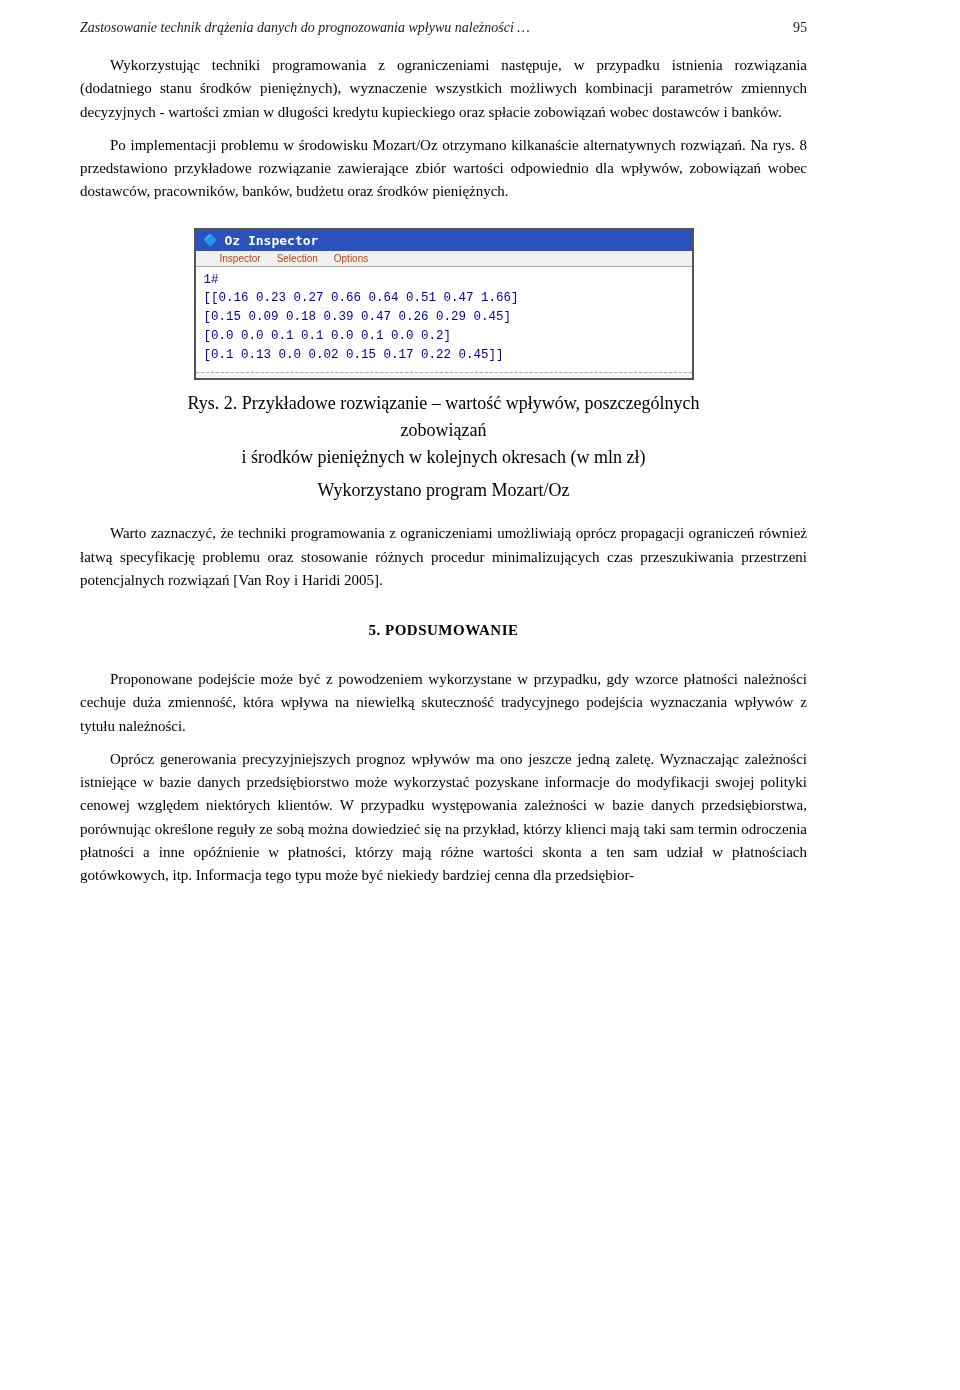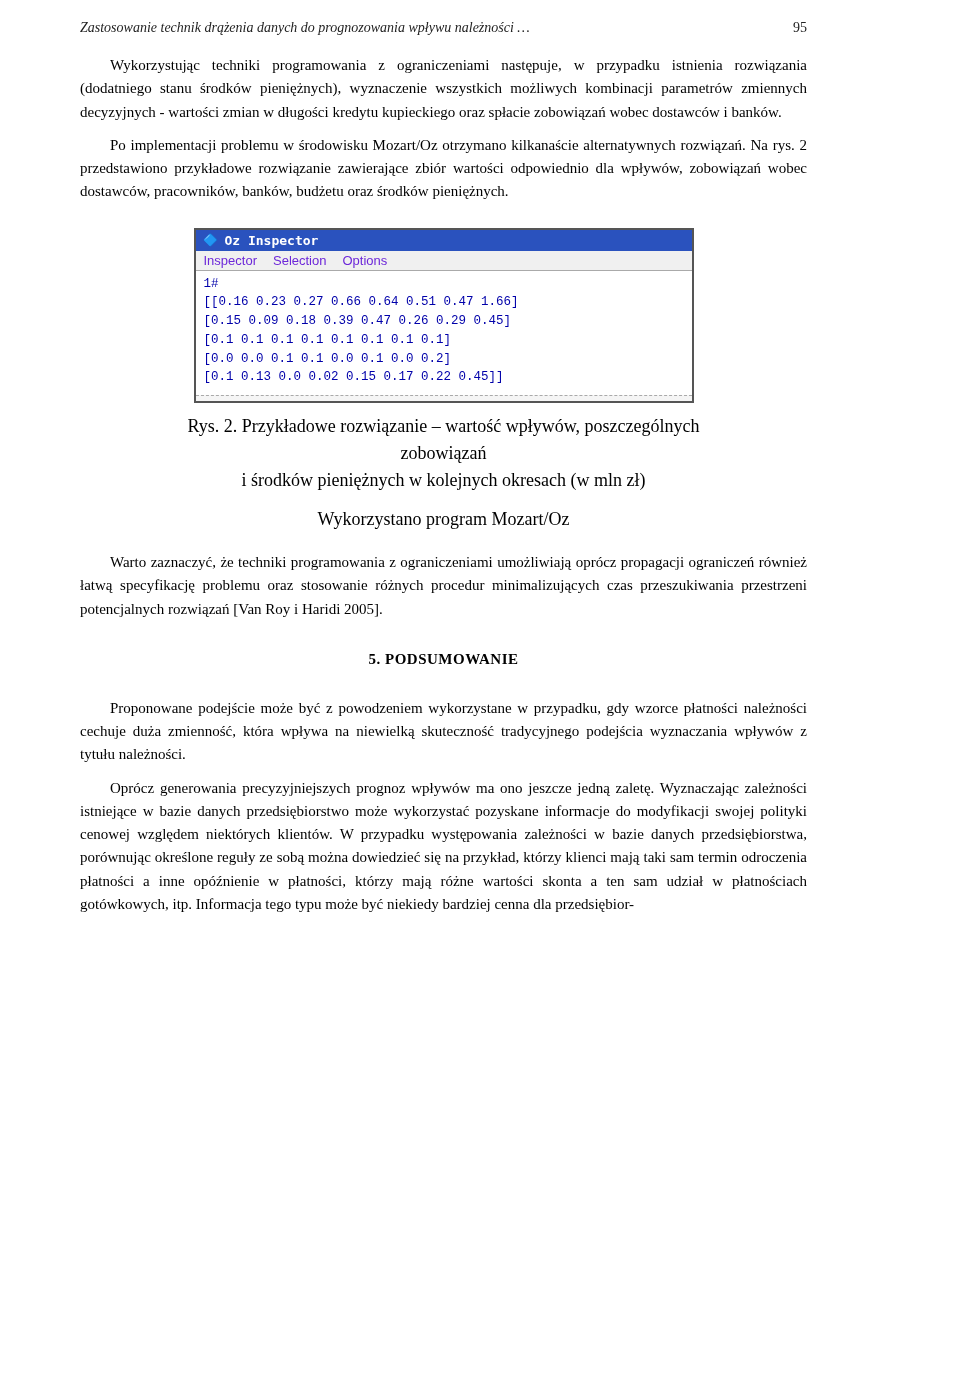--- a/index.html
+++ b/index.html
@@ -71,26 +71,26 @@
       gap: 6px;
     }
 
     .oz-inspector-icon {
       font-size: 12px;
     }
 
     .oz-inspector-menubar {
       background: #f0f0f0;
       border-bottom: 1px solid #aaa;
-      padding: 2px 8px;
+      padding: 2px 24px;
       display: flex;
       gap: 16px;
       font-family: Arial, sans-serif;
-      font-size: 13px;
-      color: #6d28d9;
+      font-size: 10px;
+      color: #c2410c;
     }
 
     .oz-inspector-menubar span {
       cursor: pointer;
     }
 
     .oz-inspector-content {
       background: #fff;
       padding: 4px 8px 8px 8px;
       color: #0000aa;
@@ -108,21 +108,21 @@
 
     .figure-caption {
       text-align: center;
       font-size: 18px;
       margin-top: 10px;
       line-height: 1.5;
       width: 520px;
     }
 
     .figure-caption .caption-note {
-      margin-top: 12px;
+      margin-top: 6px;
     }
 
     .section-heading {
       text-align: center;
       font-size: 15px;
       font-weight: bold;
       margin: 30px 0 29px 0;
       letter-spacing: 0.5px;
     }
   </style>
@@ -131,42 +131,41 @@
 
 <div class="page">
 
   <div class="page-header">
     <span>Zastosowanie technik drążenia danych do prognozowania wpływu należności …</span>
     <span class="page-number">95</span>
   </div>
 
   <div class="body-text">
     <p>Wykorzystując techniki programowania z ograniczeniami następuje, w przypadku istnienia rozwiązania (dodatniego stanu środków pieniężnych), wyznaczenie wszystkich możliwych kombinacji parametrów zmiennych decyzyjnych - wartości zmian w długości kredytu kupieckiego oraz spłacie zobowiązań wobec dostawców i banków.</p>
-    <p>Po implementacji problemu w środowisku Mozart/Oz otrzymano kilkanaście alternatywnych rozwiązań. Na rys. 2 przedstawiono przykładowe rozwiązanie zawierające zbiór wartości odpowiednio dla wpływów, zobowiązań wobec dostawców, pracowników, banków, budżetu oraz środków pieniężnych.</p>
+    <p>Po implementacji problemu w środowisku Mozart/Oz otrzymano kilkanaście alternatywnych rozwiązań. Na rys. 8 przedstawiono przykładowe rozwiązanie zawierające zbiór wartości odpowiednio dla wpływów, zobowiązań wobec dostawców, pracowników, banków, budżetu oraz środków pieniężnych.</p>
   </div>
 
   <div class="figure-container">
     <div class="oz-inspector-window">
 
       <div class="oz-inspector-titlebar">
         <span class="oz-inspector-icon">🔷</span>
         <span>Oz Inspector</span>
       </div>
 
       <div class="oz-inspector-menubar">
         <span>Inspector</span>
         <span>Selection</span>
         <span>Options</span>
       </div>
 
       <div class="oz-inspector-content">
         <div>1#</div>
         <div>[[0.16 0.23 0.27 0.66 0.64 0.51 0.47 1.66]</div>
         <div> [0.15 0.09 0.18 0.39 0.47 0.26 0.29 0.45]</div>
-        <div> [0.1 0.1 0.1 0.1 0.1 0.1 0.1 0.1]</div>
         <div> [0.0 0.0 0.1 0.1 0.0 0.1 0.0 0.2]</div>
         <div> [0.1 0.13 0.0 0.02 0.15 0.17 0.22 0.45]]</div>
       </div>
 
       <div class="oz-inspector-footer"></div>
     </div>
 
     <div class="figure-caption">
       <div>
         <span>Rys. 2.</span>

